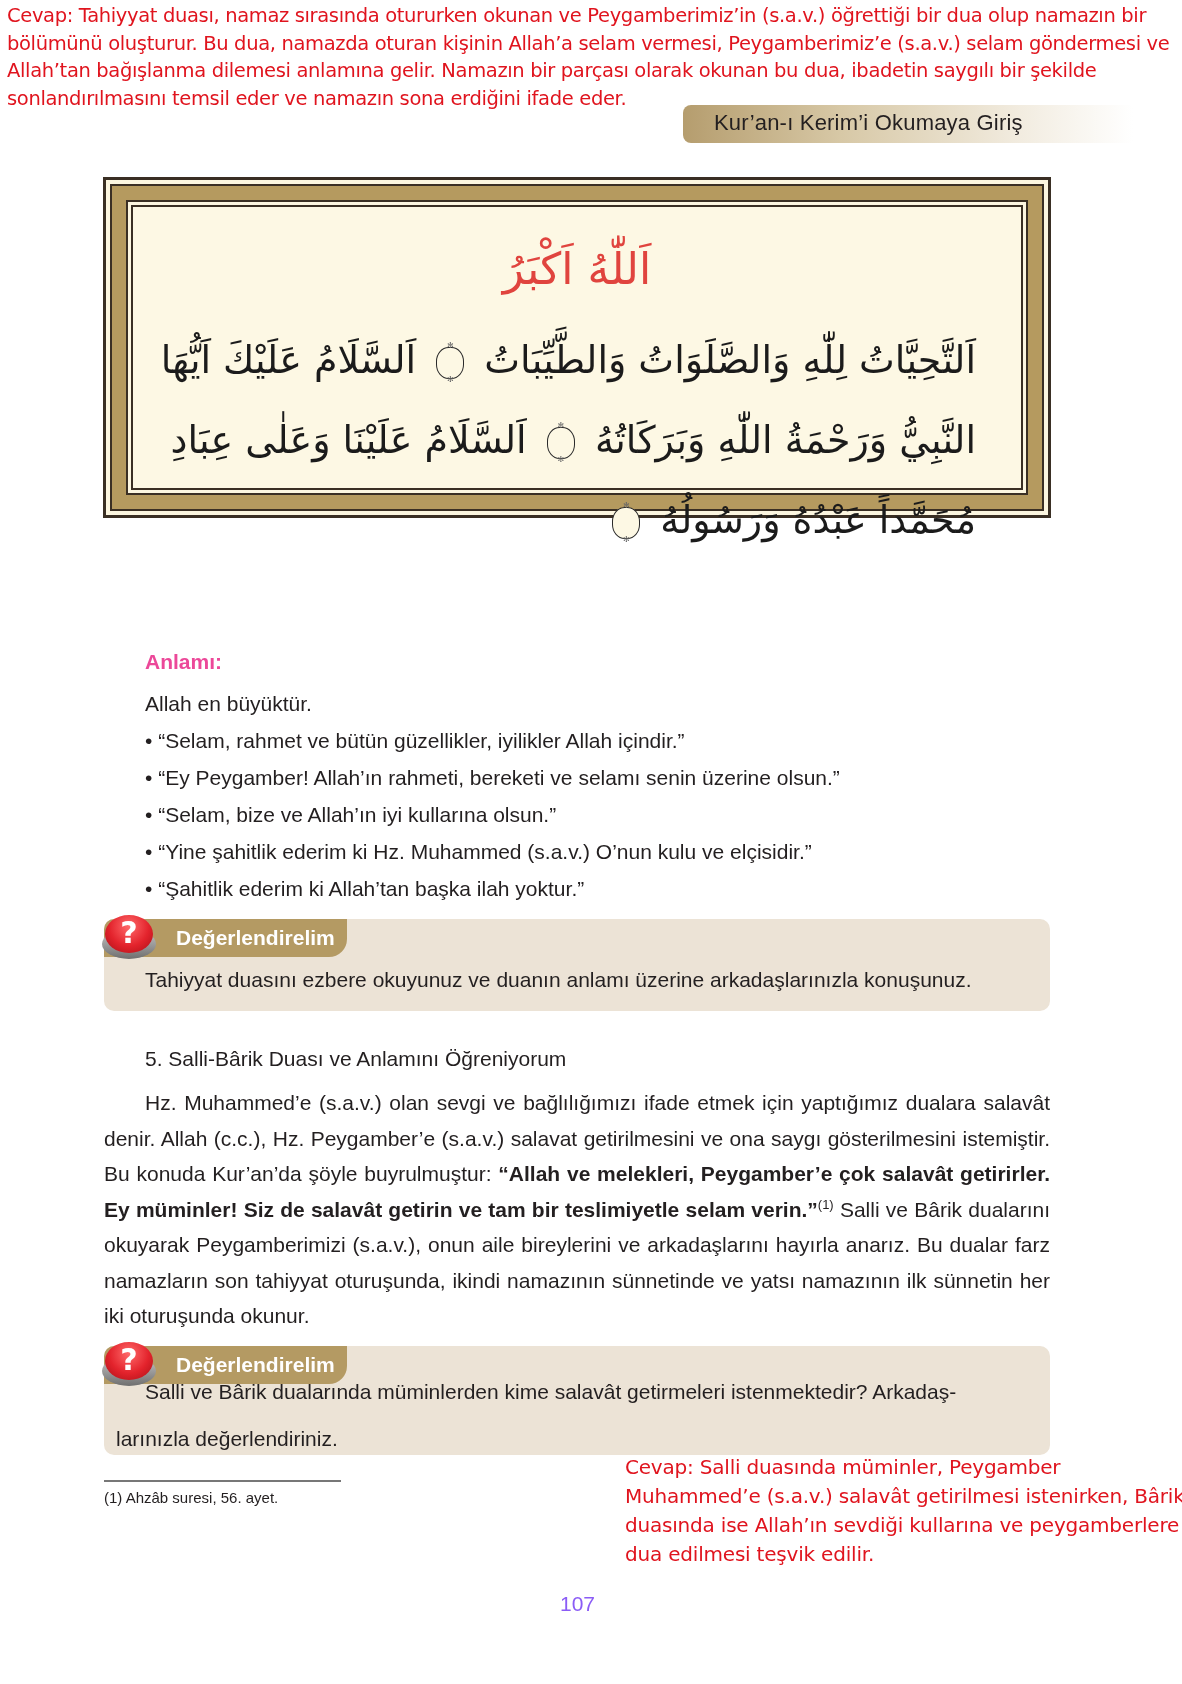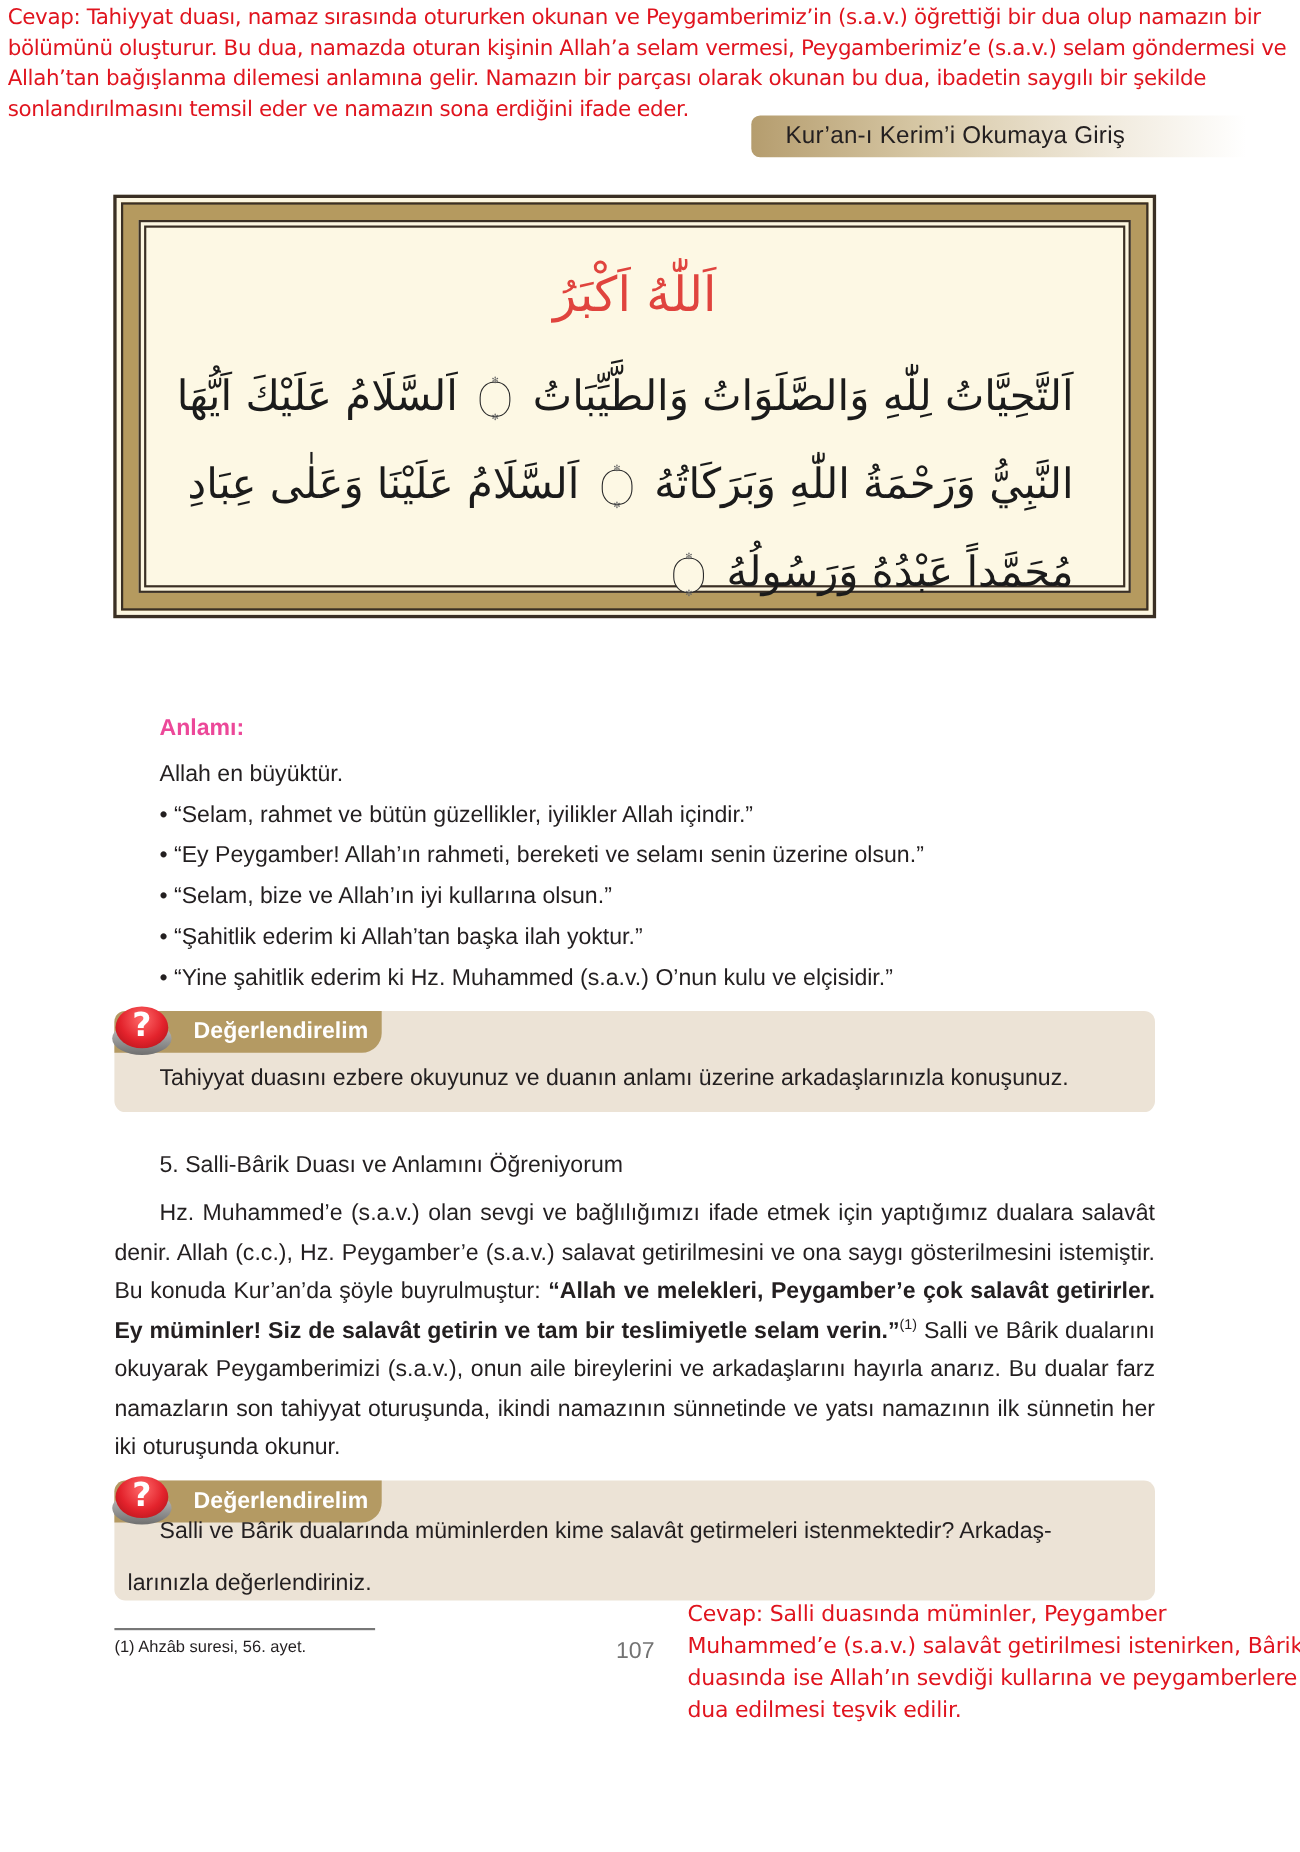--- a/index.html
+++ b/index.html
@@ -19,21 +19,21 @@
     background: linear-gradient(90deg, #b59d6e 0%, #d7c8a6 35%, #f2ece0 75%, #ffffff 100%);
     border-radius: 8px 0 0 8px; z-index: 1;
   }
   .header-title {
     position: absolute; left: 714px; top: 110px; font-size: 22px; font-weight: normal;
     color: #231f20; z-index: 2; letter-spacing: 0.2px;
   }
 
   
   .frame {
-    position: absolute; left: 103px; top: 177px; width: 948px; height: 385px;
+    position: absolute; left: 103px; top: 177px; width: 948px; height: 341px;
     box-sizing: border-box; border: 3px solid #3a2f24; background: #fcf6e0; padding: 4px;
   }
   .frame-gold {
     width: 100%; height: 100%; box-sizing: border-box;
     border: 2px solid #3a2f24; background: #b59a5f; padding: 14px;
   }
   .frame-inner-1 {
     width: 100%; height: 100%; box-sizing: border-box;
     background: #fcf6e0; border: 2px solid #3a2f24; padding: 3px;
   }
@@ -97,21 +97,21 @@
   }
   .body-para {
     position: absolute; left: 104px; top: 1085px; width: 946px; font-size: 21px; line-height: 35.5px;
     text-align: justify; text-indent: 41px;
   }
   .body-para b { font-weight: bold; }
   .body-para sup { font-size: 13px; vertical-align: 8px; line-height: 0; }
 
   .footnote-rule { position: absolute; left: 104px; top: 1480px; width: 237px; height: 2px; background: #777; }
   .footnote { position: absolute; left: 104px; top: 1489px; font-size: 15px; color: #231f20; }
-  .page-number { position: absolute; left: 560px; top: 1489px; font-size: 21px; color: #737373; }
+  .page-number { position: absolute; left: 560px; top: 1592px; font-size: 21px; color: #8b5cf6; }
 </style>
 </head>
 <body>
 
 <div class="answer answer-top">Cevap: Tahiyyat duası, namaz sırasında otururken okunan ve Peygamberimiz’in (s.a.v.) öğrettiği bir dua olup namazın bir bölümünü oluşturur. Bu dua, namazda oturan kişinin Allah’a selam vermesi, Peygamberimiz’e (s.a.v.) selam göndermesi ve Allah’tan bağışlanma dilemesi anlamına gelir. Namazın bir parçası olarak okunan bu dua, ibadetin saygılı bir şekilde sonlandırılmasını temsil eder ve namazın sona erdiğini ifade eder.</div>
 
 <div class="header-banner"></div>
 <div class="header-title">Kur’an-ı Kerim’i Okumaya Giriş</div>
 
 <div class="frame">
@@ -139,22 +139,22 @@
     </div>
   </div>
 </div>
 
 <div class="meaning-heading">Anlamı:</div>
 <div class="meaning-list">
   <div>Allah en büyüktür.</div>
   <div>• “Selam, rahmet ve bütün güzellikler, iyilikler Allah içindir.”</div>
   <div>• “Ey Peygamber! Allah’ın rahmeti, bereketi ve selamı senin üzerine olsun.”</div>
   <div>• “Selam, bize ve Allah’ın iyi kullarına olsun.”</div>
+  <div>• “Yine şahitlik ederim ki Hz. Muhammed (s.a.v.) O’nun kulu ve elçisidir.”</div>
   <div>• “Şahitlik ederim ki Allah’tan başka ilah yoktur.”</div>
-  <div>• “Yine şahitlik ederim ki Hz. Muhammed (s.a.v.) O’nun kulu ve elçisidir.”</div>
 </div>
 
 <div class="eval-box" style="top:919px; height:92px;">
   <div class="eval-tab">Değerlendirelim</div>
   <div class="q-icon">
     <div class="base"></div>
     <div class="dome">?</div>
   </div>
   <div class="eval-text" style="left:41px; top:43px;">Tahiyyat duasını ezbere okuyunuz ve duanın anlamı üzerine arkadaşlarınızla konuşunuz.</div>
 </div>

